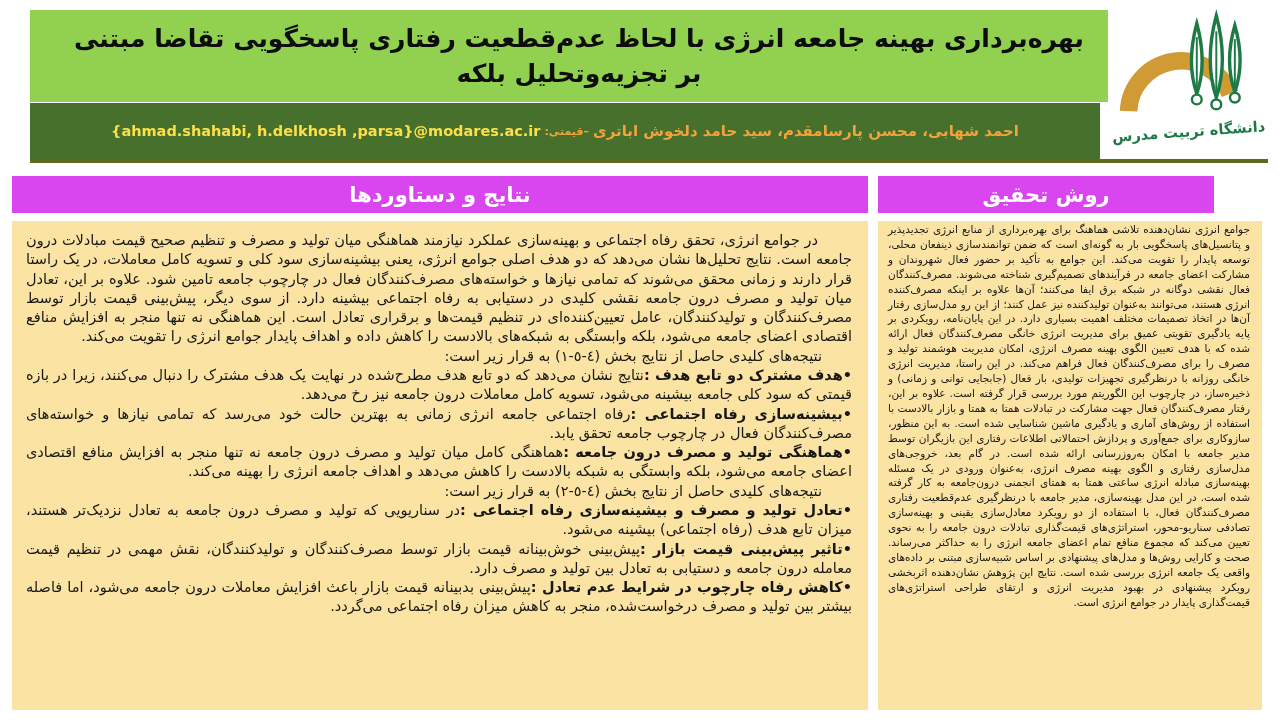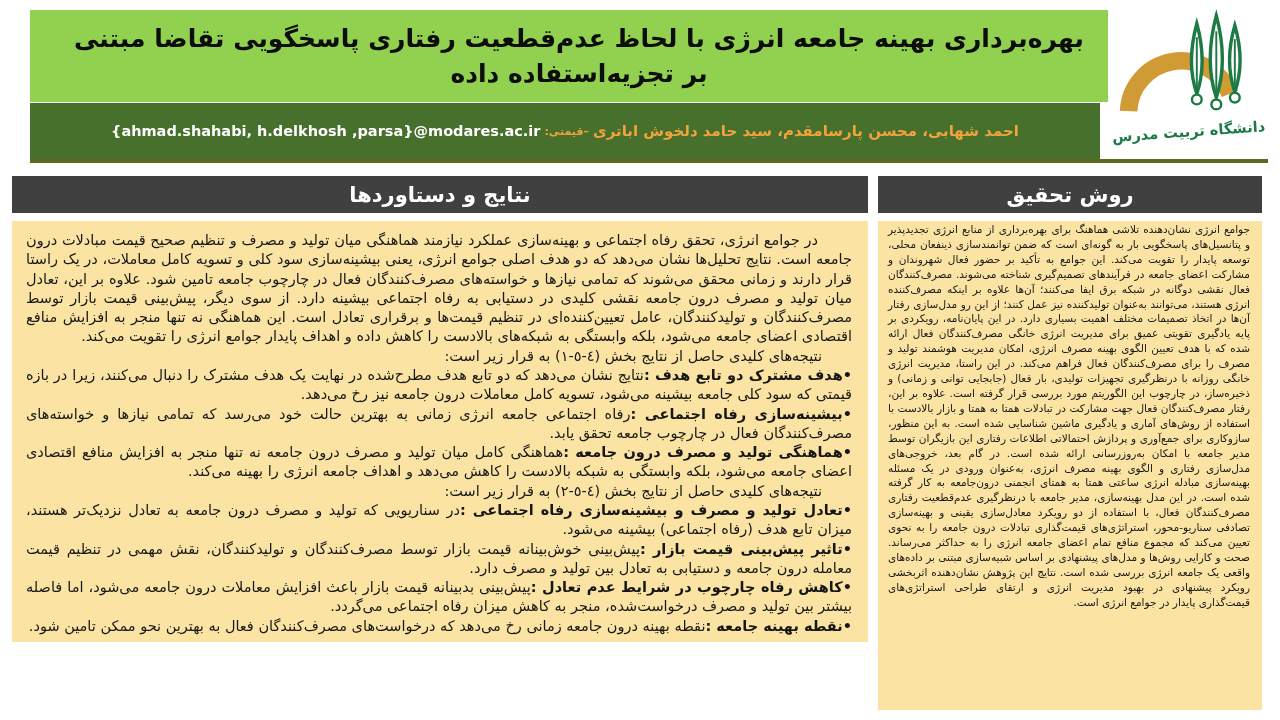--- a/index.html
+++ b/index.html
@@ -11,58 +11,58 @@
   .title-bar { position:absolute; left:30px; top:10px; width:1098px; height:92px;
     background:#92D050; display:flex; align-items:center; justify-content:center;
     padding:4px 34px; }
   .title-bar h1 { direction:rtl; text-align:center; font-size:25px; line-height:1.42;
     font-weight:bold; color:#0d0d0d; }
 
   .author-bar { position:absolute; left:30px; top:103px; width:1070px; height:56px;
     background:#47702C; display:flex; align-items:center; justify-content:center; direction:rtl; }
   .author-bar .names { color:#F2A33C; font-weight:bold; font-size:15px; white-space:nowrap; }
   .author-bar .contact { color:#F2A33C; font-size:11px; font-weight:bold; margin:0 4px; white-space:nowrap; }
-  .author-bar .email { color:#ffffff; font-weight:bold; font-size:14.5px; direction:ltr; unicode-bidi:isolate; white-space:nowrap; }
+  .author-bar .email { color:#fde047; font-weight:bold; font-size:14.5px; direction:ltr; unicode-bidi:isolate; white-space:nowrap; }
 
   .header-underline { position:absolute; left:30px; top:159px; width:1238px; height:4px; background:#5C6B22; }
 
   .logo-box { position:absolute; left:1108px; top:4px; width:162px; height:153px; background:#ffffff;
     display:flex; align-items:center; justify-content:center; }
 
   
-  .panel-header { position:absolute; height:37px; background:#404040; display:flex;
+  .panel-header { position:absolute; height:37px; background:#d946ef; display:flex;
     align-items:center; justify-content:center; }
   .panel-header h2 { color:#ffffff; font-weight:bold; font-size:21px; direction:rtl; }
   .results-header { left:12px; top:176px; width:856px; }
-  .method-header  { left:878px; top:176px; width:384px; }
+  .method-header  { left:878px; top:176px; width:336px; }
 
   
   .panel-body { position:absolute; background:#FBE4A3; direction:rtl; color:#161616; overflow:hidden; }
-  .results-body { left:12px; top:221px; width:856px; height:421px; padding:10px 16px 8px 14px;
+  .results-body { left:12px; top:221px; width:856px; height:489px; padding:10px 16px 8px 14px;
     font-size:14.5px; line-height:1.33; text-align:justify; }
   .method-body { left:878px; top:221px; width:384px; height:489px; padding:1px 12px 10px 10px;
     font-size:10.5px; line-height:1.42; text-align:justify; }
 
   .results-body p { margin:0; }
   .intro { text-indent:34px; }
   .keyline { text-indent:30px; }
   .bullet { }
   .bullet::before { content:"•"; font-weight:bold; }
   .bl { font-weight:bold; }
   .num { direction:ltr; unicode-bidi:isolate; }
 
   .method-body p { margin:0; }
 </style>
 </head>
 <body>
 
 <div class="poster">
 
   <div class="title-bar">
-    <h1>بهره‌برداری بهینه جامعه انرژی با لحاظ عدم‌قطعیت رفتاری پاسخگویی تقاضا مبتنی بر تجزیه‌استفاده داده</h1>
+    <h1>بهره‌برداری بهینه جامعه انرژی با لحاظ عدم‌قطعیت رفتاری پاسخگویی تقاضا مبتنی بر تجزیه‌وتحلیل بلکه</h1>
   </div>
 
   <div class="author-bar">
     <span class="names">احمد شهابی، محسن پارسامقدم، سید حامد دلخوش اباتری</span>
     <span class="contact">–قیمتی:</span>
     <span class="email">{ahmad.shahabi, h.delkhosh ,parsa}@modares.ac.ir</span>
   </div>
 
   <div class="header-underline"></div>
 
@@ -92,21 +92,20 @@
 
     <p class="bullet"><span class="bl">هدف مشترک دو تابع هدف :</span><span>نتایج نشان می‌دهد که دو تابع هدف مطرح‌شده در نهایت یک هدف مشترک را دنبال می‌کنند، زیرا در بازه قیمتی که سود کلی جامعه بیشینه می‌شود، تسویه کامل معاملات درون جامعه نیز رخ می‌دهد.</span></p>
     <p class="bullet"><span class="bl">بیشینه‌سازی رفاه اجتماعی :</span><span>رفاه اجتماعی جامعه انرژی زمانی به بهترین حالت خود می‌رسد که تمامی نیازها و خواسته‌های مصرف‌کنندگان فعال در چارچوب جامعه تحقق یابد.</span></p>
     <p class="bullet"><span class="bl">هماهنگی تولید و مصرف درون جامعه :</span><span>هماهنگی کامل میان تولید و مصرف درون جامعه نه تنها منجر به افزایش منافع اقتصادی اعضای جامعه می‌شود، بلکه وابستگی به شبکه بالادست را کاهش می‌دهد و اهداف جامعه انرژی را بهینه می‌کند.</span></p>
 
     <p class="keyline"><span>نتیجه‌های کلیدی حاصل از نتایج بخش </span><span class="num">(٤-٥-٢)</span><span> به قرار زیر است:</span></p>
 
     <p class="bullet"><span class="bl">تعادل تولید و مصرف و بیشینه‌سازی رفاه اجتماعی :</span><span>در سناریویی که تولید و مصرف درون جامعه به تعادل نزدیک‌تر هستند، میزان تابع هدف (رفاه اجتماعی) بیشینه می‌شود.</span></p>
     <p class="bullet"><span class="bl">تاثیر پیش‌بینی قیمت بازار :</span><span>پیش‌بینی خوش‌بینانه قیمت بازار توسط مصرف‌کنندگان و تولیدکنندگان، نقش مهمی در تنظیم قیمت معامله درون جامعه و دستیابی به تعادل بین تولید و مصرف دارد.</span></p>
     <p class="bullet"><span class="bl">کاهش رفاه چارچوب در شرایط عدم تعادل :</span><span>پیش‌بینی بدبینانه قیمت بازار باعث افزایش معاملات درون جامعه می‌شود، اما فاصله بیشتر بین تولید و مصرف درخواست‌شده، منجر به کاهش میزان رفاه اجتماعی می‌گردد.</span></p>
-    <p class="bullet"><span class="bl">نقطه بهینه جامعه :</span><span>نقطه بهینه درون جامعه زمانی رخ می‌دهد که درخواست‌های مصرف‌کنندگان فعال به بهترین نحو ممکن تامین شود.</span></p>
   </div>
 
   <div class="panel-header method-header">
     <h2>روش تحقیق</h2>
   </div>
   <div class="panel-body method-body">
     <p>جوامع انرژی نشان‌دهنده تلاشی هماهنگ برای بهره‌برداری از منابع انرژی تجدیدپذیر و پتانسیل‌های پاسخگویی بار به گونه‌ای است که ضمن توانمندسازی ذینفعان محلی، توسعه پایدار را تقویت می‌کند. این جوامع به تأکید بر حضور فعال شهروندان و مشارکت اعضای جامعه در فرآیندهای تصمیم‌گیری شناخته می‌شوند. مصرف‌کنندگان فعال نقشی دوگانه در شبکه برق ایفا می‌کنند؛ آن‌ها علاوه بر اینکه مصرف‌کننده انرژی هستند، می‌توانند به‌عنوان تولیدکننده نیز عمل کنند؛ از این رو مدل‌سازی رفتار آن‌ها در اتخاذ تصمیمات مختلف اهمیت بسیاری دارد. در این پایان‌نامه، رویکردی بر پایه یادگیری تقویتی عمیق برای مدیریت انرژی خانگی مصرف‌کنندگان فعال ارائه شده که با هدف تعیین الگوی بهینه مصرف انرژی، امکان مدیریت هوشمند تولید و مصرف را برای مصرف‌کنندگان فعال فراهم می‌کند. در این راستا، مدیریت انرژی خانگی روزانه با درنظرگیری تجهیزات تولیدی، بار فعال (جابجایی توانی و زمانی) و ذخیره‌ساز، در چارچوب این الگوریتم مورد بررسی قرار گرفته است. علاوه بر این، رفتار مصرف‌کنندگان فعال جهت مشارکت در تبادلات همتا به همتا و بازار بالادست با استفاده از روش‌های آماری و یادگیری ماشین شناسایی شده است. به این منظور، سازوکاری برای جمع‌آوری و پردازش احتمالاتی اطلاعات رفتاری این بازیگران توسط مدیر جامعه با امکان به‌روزرسانی ارائه شده است. در گام بعد، خروجی‌های مدل‌سازی رفتاری و الگوی بهینه مصرف انرژی، به‌عنوان ورودی در یک مسئله بهینه‌سازی مبادله انرژی ساعتی همتا به همتای انجمنی درون‌جامعه به کار گرفته شده است. در این مدل بهینه‌سازی، مدیر جامعه با درنظرگیری عدم‌قطعیت رفتاری مصرف‌کنندگان فعال، با استفاده از دو رویکرد معادل‌سازی یقینی و بهینه‌سازی تصادفی سناریو-محور، استراتژی‌های قیمت‌گذاری تبادلات درون جامعه را به نحوی تعیین می‌کند که مجموع منافع تمام اعضای جامعه انرژی را به حداکثر می‌رساند. صحت و کارایی روش‌ها و مدل‌های پیشنهادی بر اساس شبیه‌سازی مبتنی بر داده‌های واقعی یک جامعه انرژی بررسی شده است. نتایج این پژوهش نشان‌دهنده اثربخشی رویکرد پیشنهادی در بهبود مدیریت انرژی و ارتقای طراحی استراتژی‌های قیمت‌گذاری پایدار در جوامع انرژی است.</p>
   </div>
 
 </div>

